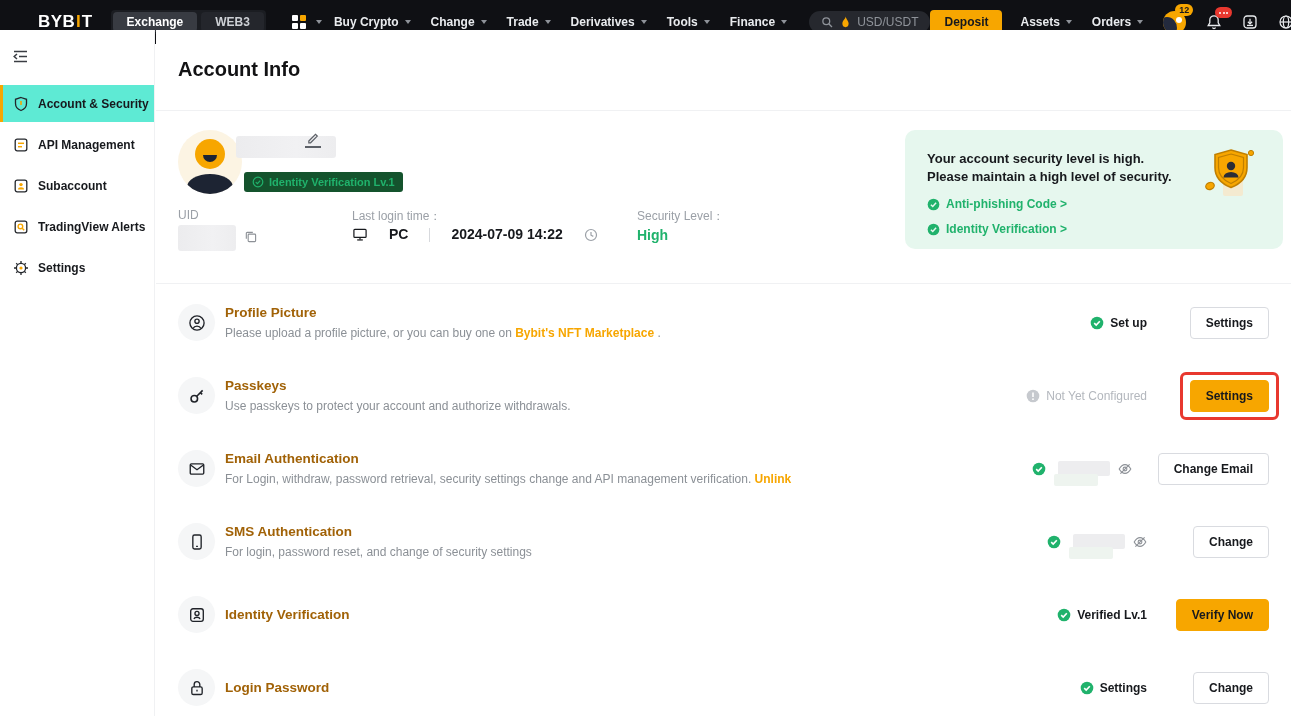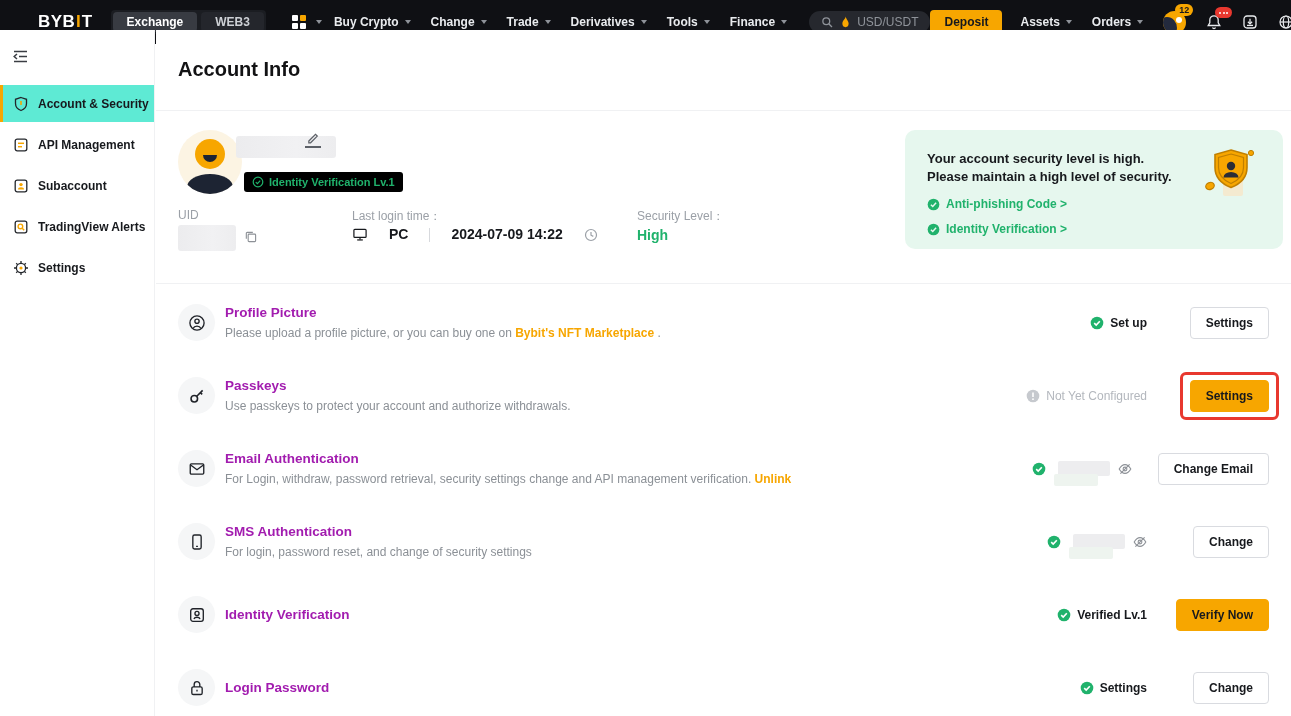--- a/index.html
+++ b/index.html
@@ -61,21 +61,21 @@
   .av-head { position:absolute; left:17px; top:9px; width:30px; height:30px; border-radius:50%; background:#f7a600; }
   .av-smile { position:absolute; left:8px; top:16px; width:14px; height:7px; border-radius:0 0 14px 14px; background:#1d2433; }
   .av-body { position:absolute; left:9px; top:44px; width:46px; height:26px; border-radius:50%; background:#1d2433; }
 
   .blur-box { background:linear-gradient(90deg,#ececee,#f1f1f3 60%,#ededef); border-radius:3px; }
   .name-blur { position:absolute; left:80px; top:106px; width:100px; height:22px; }
   .edit-btn { position:absolute; left:147px; top:102px; width:20px; cursor:pointer; color:#5c6067;
     display:flex; flex-direction:column; align-items:center; }
   .edit-underline { width:16px; height:2px; background:#5c6067; margin-top:1px; }
   .verify-badge { position:absolute; left:88px; top:142px; height:20px; display:inline-flex; align-items:center;
-    gap:5px; background:#000000; color:#20b26c; font-size:11px; font-weight:700; border-radius:3px; padding:0 8px; }
+    gap:5px; background:#14532d; color:#20b26c; font-size:11px; font-weight:700; border-radius:3px; padding:0 8px; }
 
   .meta-label { position:absolute; font-size:12px; color:#9ba0a7; }
   .uid-label { left:22px; top:178px; }
   .uid-blur { position:absolute; left:22px; top:195px; width:58px; height:26px; }
   .copy-btn { position:absolute; left:88px; top:200px; color:#8d9197; cursor:pointer; display:inline-flex; }
   .login-label { left:196px; top:178px; }
   .login-value { position:absolute; left:196px; top:196px; display:flex; align-items:flex-end; gap:21px;
     font-size:14px; font-weight:700; color:#17191d; }
   .vbar { width:1px; height:14px; background:#d7d9dd; }
   .clock-ic { color:#9ba0a7; display:inline-flex; }
@@ -88,21 +88,21 @@
   .gp-link { display:flex; align-items:center; gap:6px; font-size:12px; font-weight:700; color:#20b26c;
     margin-top:11px; cursor:pointer; }
   .gp-shield { position:absolute; right:26px; top:16px; }
 
   
   .rows { position:absolute; left:0; top:256px; right:0; }
   .row { display:flex; align-items:center; height:73px; padding:0 22px; }
   .row-icon { width:37px; height:37px; border-radius:50%; background:#f5f6f7; display:flex;
     align-items:center; justify-content:center; color:#202329; flex:none; }
   .row-text { margin-left:10px; flex:1; min-width:0; }
-  .row-title { font-size:13.5px; font-weight:700; color:#a21caf; }
+  .row-title { font-size:13.5px; font-weight:700; color:#a16207; }
   .row-desc { margin-top:6px; font-size:12px; color:#8b9096; }
   .orange-link { color:#f7a600; font-weight:700; cursor:pointer; text-decoration:none; }
   .row-status { display:flex; align-items:center; gap:6px; font-size:12px; font-weight:600;
     color:#17191d; margin-right:26px; white-space:nowrap; }
   .row-status.muted { color:#b3b7bd; font-weight:400; }
   .mask-wrap { position:relative; width:58px; height:15px; }
   .mask-blur { position:absolute; left:6px; top:0; width:52px; height:15px; background:#ededef; border-radius:2px; }
   .mask-blur::after { content:""; position:absolute; left:-4px; top:13px; width:44px; height:12px;
     background:#eef4ef; border-radius:2px; }
   .eye-btn { color:#8d9197; cursor:pointer; display:inline-flex; margin-left:2px; }

